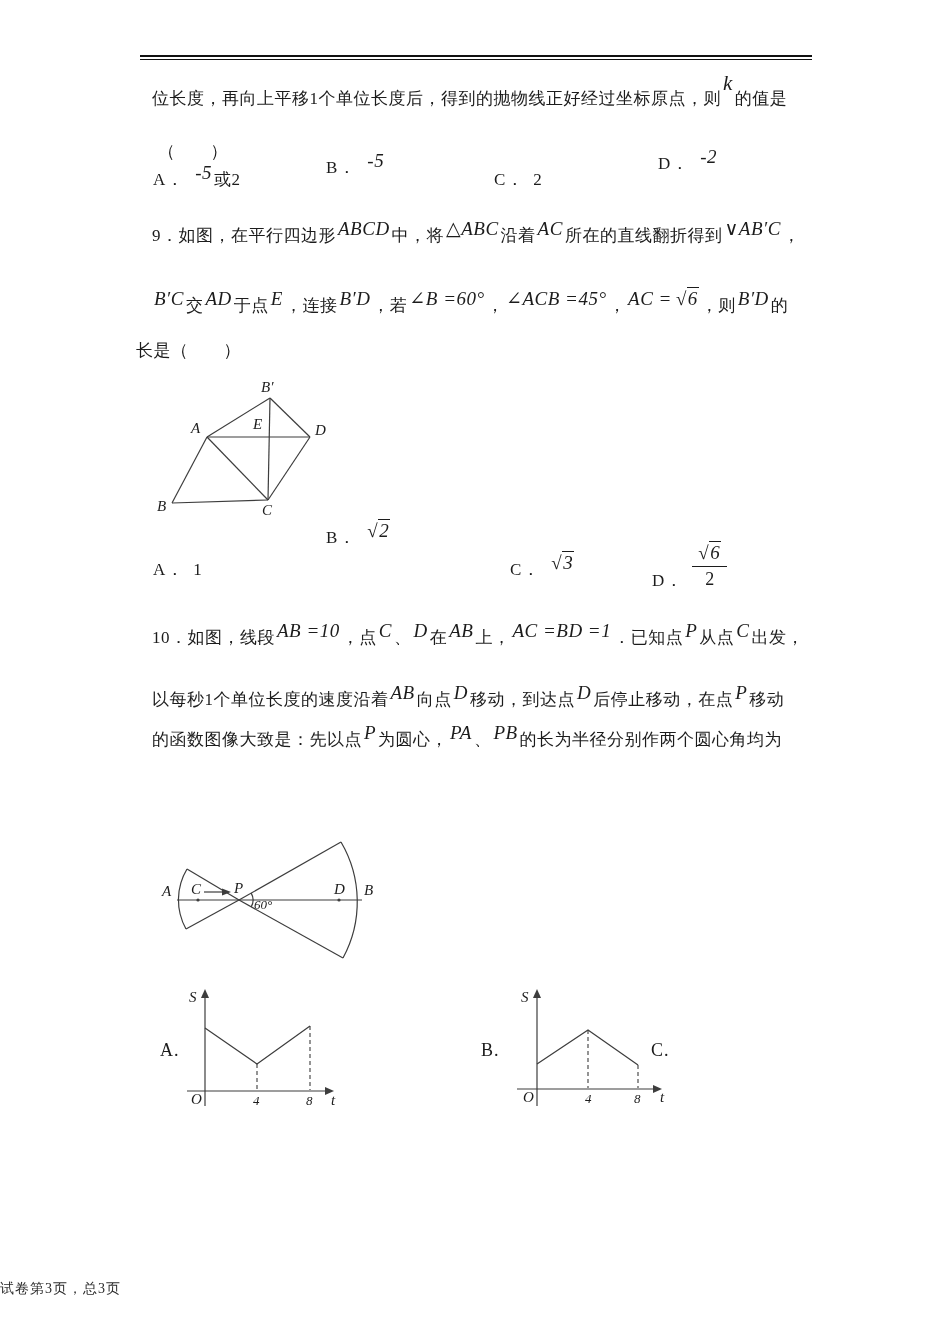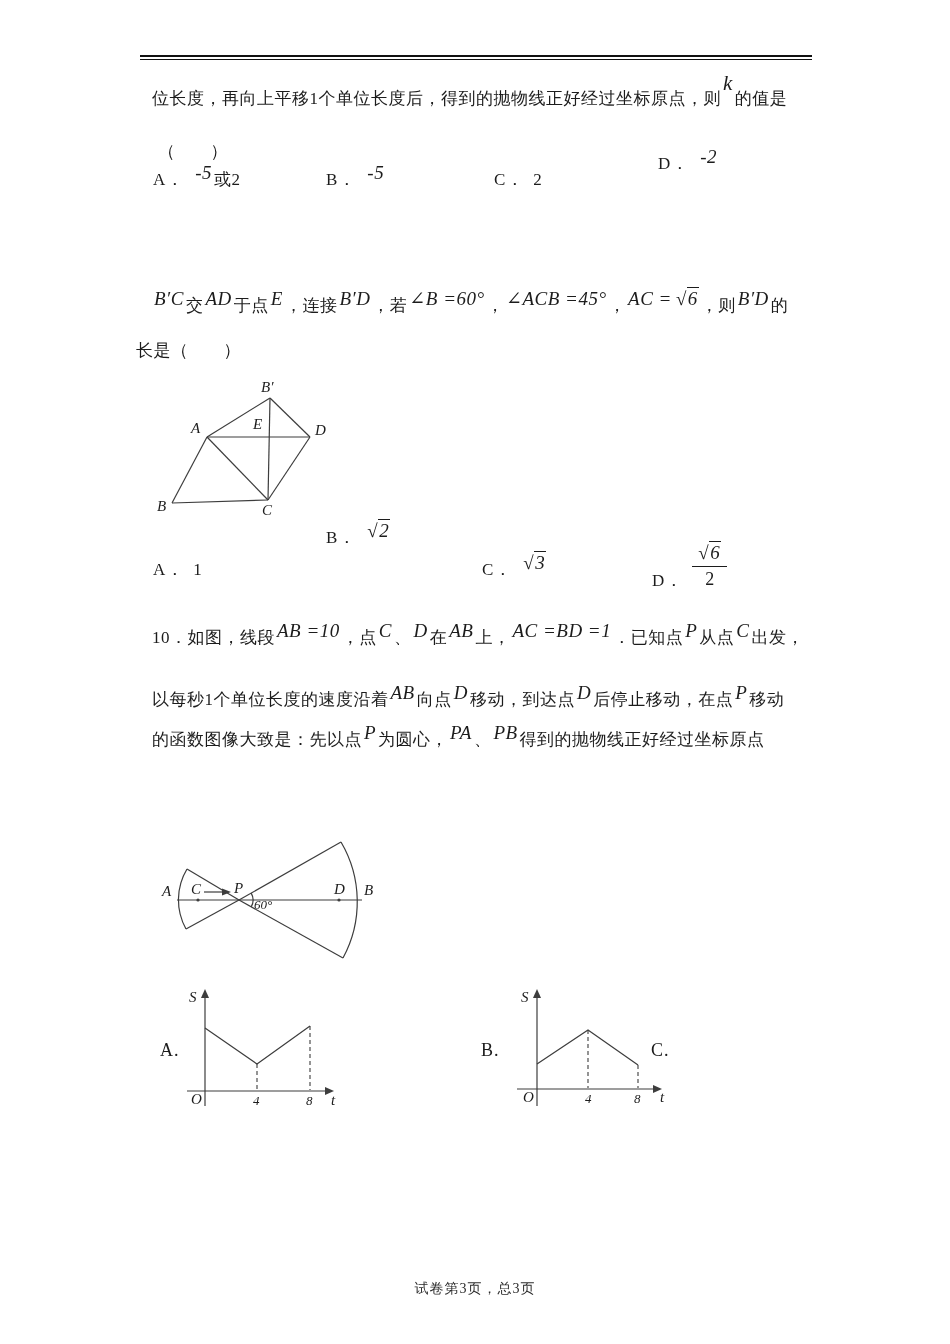--- a/index.html
+++ b/index.html
@@ -20,47 +20,48 @@
   .frac .num .math{top:0;}
   .frac .den{display:block;padding-top:2px;font-size:18px;}
   svg.fig{position:absolute;overflow:visible;}
   svg.fig line, svg.fig path, svg.fig polyline{stroke:#3d3d3d;fill:none;stroke-width:1.2;}
   svg.fig polygon{fill:#3d3d3d;stroke:none;}
   svg.fig circle{fill:#3d3d3d;stroke:none;}
   svg.fig .dash{stroke-dasharray:4 3;stroke-width:1.1;}
   svg.fig text{font-family:"Liberation Serif","DejaVu Serif",serif;font-size:15px;font-style:italic;fill:#1c1c1c;stroke:none;}
   svg.fig text.small{font-size:13px;}
   .graph-label{position:absolute;font-size:18px;letter-spacing:1px;}
-  .footer{position:absolute;left:0;top:1280px;width:100%;text-align:center;font-size:14px;
+  .footer{position:absolute;left:0;top:1280px;width:100%;font-size:14px;
           color:#2b2b2b;letter-spacing:1px;}
 </style>
 </head>
 <body>
 
 <div class="page">
 
   <div class="top-rule"></div>
 
   <div class="line" style="left:152px;top:84px"><span class="cn">位长度，再向上平移1个单位长度后，得到的抛物线正好经过坐标原点，则</span><span class="math sup">k</span><span class="cn">的值是</span></div>
   <div class="line" style="left:158px;top:139px">
     <span class="cn">（　　）</span>
   </div>
   <div class="opt" style="left:153px;top:168px">
     <span class="ol">A．</span><span><span class="math">-5</span><span class="cn">或2</span></span>
   </div>
-  <div class="opt" style="left:326px;top:168px">
+  <div class="opt" style="left:326px;top:156px">
     <span class="ol">B．</span><span><span class="math">-5</span></span>
   </div>
   <div class="opt" style="left:494px;top:168px">
     <span class="ol">C．</span><span><span class="cn">2</span></span>
   </div>
   <div class="opt" style="left:658px;top:152px">
     <span class="ol">D．</span><span><span class="math">-2</span></span>
   </div>
 
+  <div class="line" style="left:152px;top:222px"><span class="cn">9．如图，在平行四边形</span><span class="math">ABCD</span><span class="cn">中，将</span><span class="math">△ABC</span><span class="cn">沿着</span><span class="math">AC</span><span class="cn">所在的直线翻折得到</span><span class="math">∨AB′C</span><span class="cn">，</span></div>
   <div class="line" style="left:152px;top:292px"><span class="math">B′C</span><span class="cn">交</span><span class="math">AD</span><span class="cn">于点</span><span class="math">E</span><span class="cn">，连接</span><span class="math">B′D</span><span class="cn">，若</span><span class="math">∠B =60°</span><span class="cn">，</span><span class="math">∠ACB =45°</span><span class="cn">，</span><span class="math">AC =</span><span class="math sqrt">√<span class="rad">6</span></span><span class="cn">，则</span><span class="math">B′D</span><span class="cn">的</span></div>
   <div class="line" style="left:136px;top:338px"><span class="cn">长是（　　）</span></div>
 
   <svg class="fig" style="left:145px;top:378px" width="205" height="142" viewBox="0 0 205 142">
     <g>
       <line x1="62" y1="59" x2="125" y2="20"></line>
       <line x1="125" y1="20" x2="165" y2="59"></line>
       <line x1="125" y1="20" x2="123" y2="122"></line>
       <line x1="62" y1="59" x2="165" y2="59"></line>
       <line x1="62" y1="59" x2="123" y2="122"></line>
@@ -75,30 +76,30 @@
     <text x="12" y="133">B</text>
     <text x="117" y="137">C</text>
   </svg>
 
   <div class="opt" style="left:153px;top:558px">
     <span class="ol">A．</span><span><span class="cn">1</span></span>
   </div>
   <div class="opt" style="left:326px;top:526px">
     <span class="ol">B．</span><span><span class="math sqrt">√<span class="rad">2</span></span></span>
   </div>
-  <div class="opt" style="left:482px;top:558px">
+  <div class="opt" style="left:510px;top:558px">
     <span class="ol">C．</span><span><span class="math sqrt">√<span class="rad">3</span></span></span>
   </div>
   <div class="opt" style="left:652px;top:558px">
     <span class="ol">D．</span><span class="frac"><span class="num"><span class="math sqrt">√<span class="rad">6</span></span></span><span class="den">2</span></span>
   </div>
 
   <div class="line" style="left:152px;top:624px"><span class="cn">10．如图，线段</span><span class="math">AB =10</span><span class="cn">，点</span><span class="math">C</span><span class="cn">、</span><span class="math">D</span><span class="cn">在</span><span class="math">AB</span><span class="cn">上，</span><span class="math">AC =BD =1</span><span class="cn">．已知点</span><span class="math">P</span><span class="cn">从点</span><span class="math">C</span><span class="cn">出发，</span></div>
   <div class="line" style="left:152px;top:686px"><span class="cn">以每秒1个单位长度的速度沿着</span><span class="math">AB</span><span class="cn">向点</span><span class="math">D</span><span class="cn">移动，到达点</span><span class="math">D</span><span class="cn">后停止移动，在点</span><span class="math">P</span><span class="cn">移动</span></div>
-  <div class="line" style="left:152px;top:726px"><span class="cn">的函数图像大致是：先以点</span><span class="math">P</span><span class="cn">为圆心，</span><span class="math">PA</span><span class="cn">、</span><span class="math">PB</span><span class="cn">得到的抛物线正好经过坐标原点</span></div>
+  <div class="line" style="left:152px;top:726px"><span class="cn">的函数图像大致是：先以点</span><span class="math">P</span><span class="cn">为圆心，</span><span class="math">PA</span><span class="cn">、</span><span class="math">PB</span><span class="cn">的长为半径分别作两个圆心角均为</span></div>
 
   <svg class="fig" style="left:158px;top:833px" width="220" height="138" viewBox="0 0 220 138">
     <g>
       <line x1="19" y1="67" x2="204" y2="67"></line>
       <path d="M81,67 L29,36"></path>
       <path d="M81,67 L28,96"></path>
       <path d="M29,36 A60,60 0 0 0 28,96"></path>
       <path d="M81,67 L183,9"></path>
       <path d="M81,67 L185,125"></path>
       <path d="M183,9 A118,118 0 0 1 185,125"></path>

